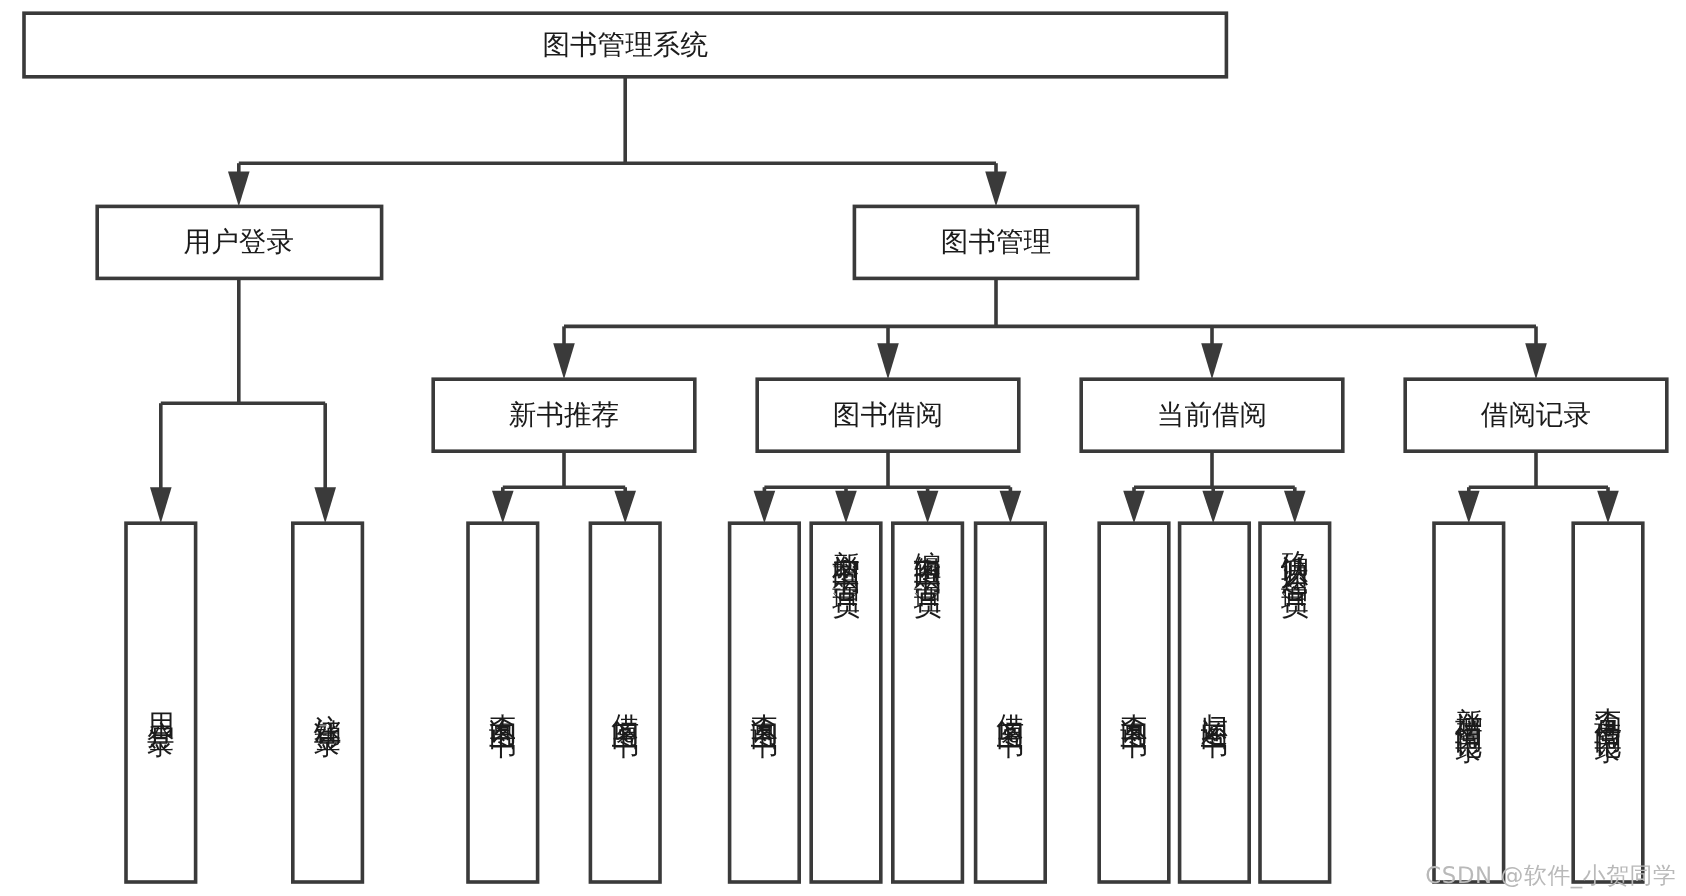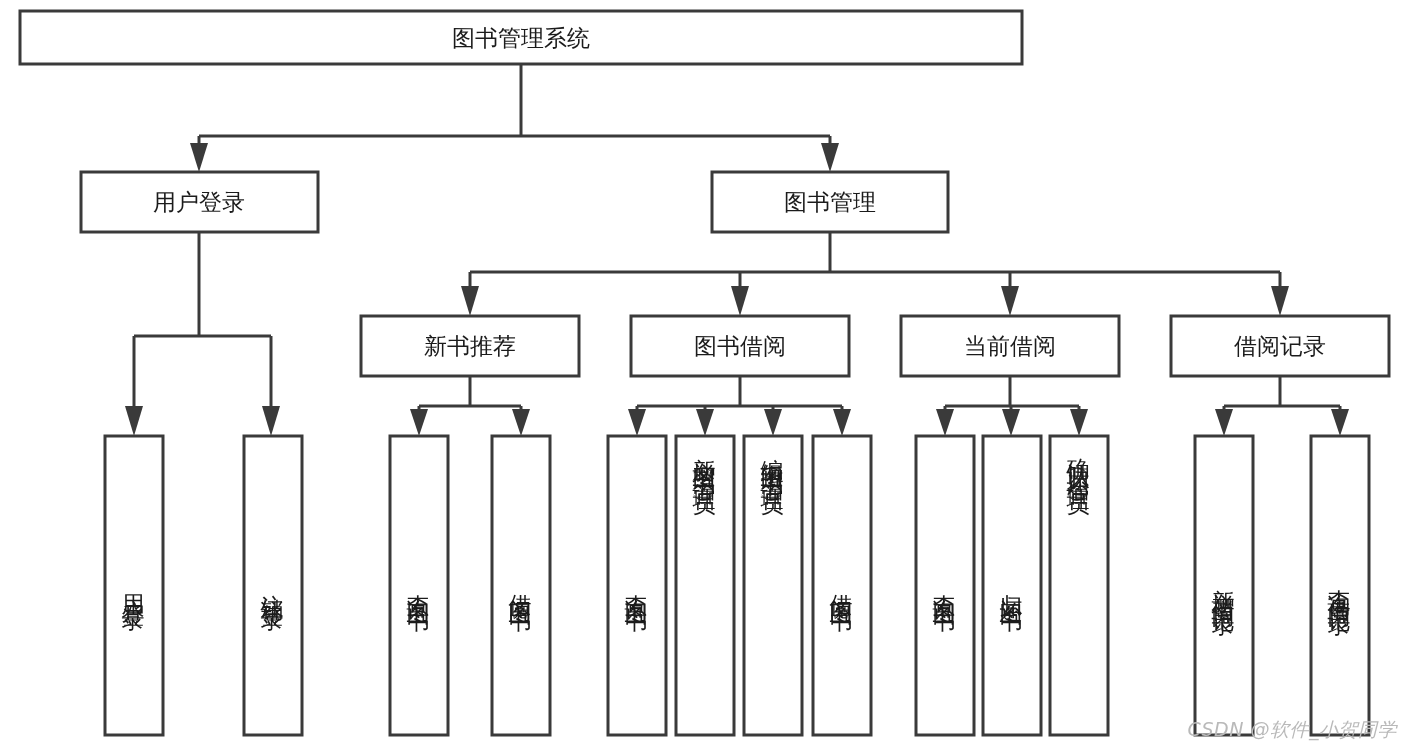--- a/index.html
+++ b/index.html
@@ -57,21 +57,20 @@
   }
   .watermark-text {
     position: absolute;
     right: 8px;
     bottom: 4px;
     font-family: "DejaVu Sans", "Liberation Sans", sans-serif;
     font-size: 19px;
     color: #b9b9b9;
     white-space: nowrap;
     letter-spacing: 0.5px;
-    font-style: italic;
   }
 </style>
 </head>
 <body>
 
 <div id="diagram-root">
 
   <svg id="flow" viewBox="0 0 1405 747" xmlns="http://www.w3.org/2000/svg">
 
     <g>

